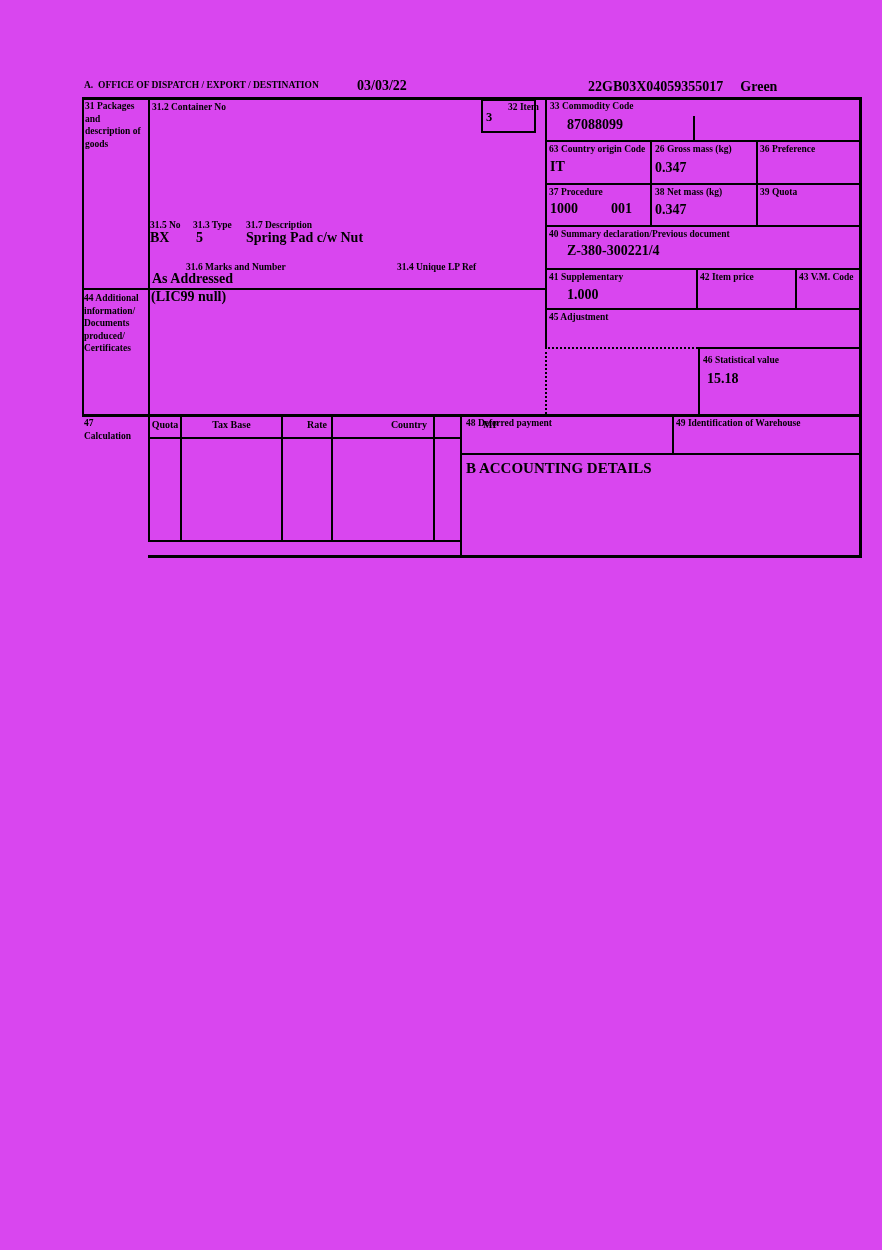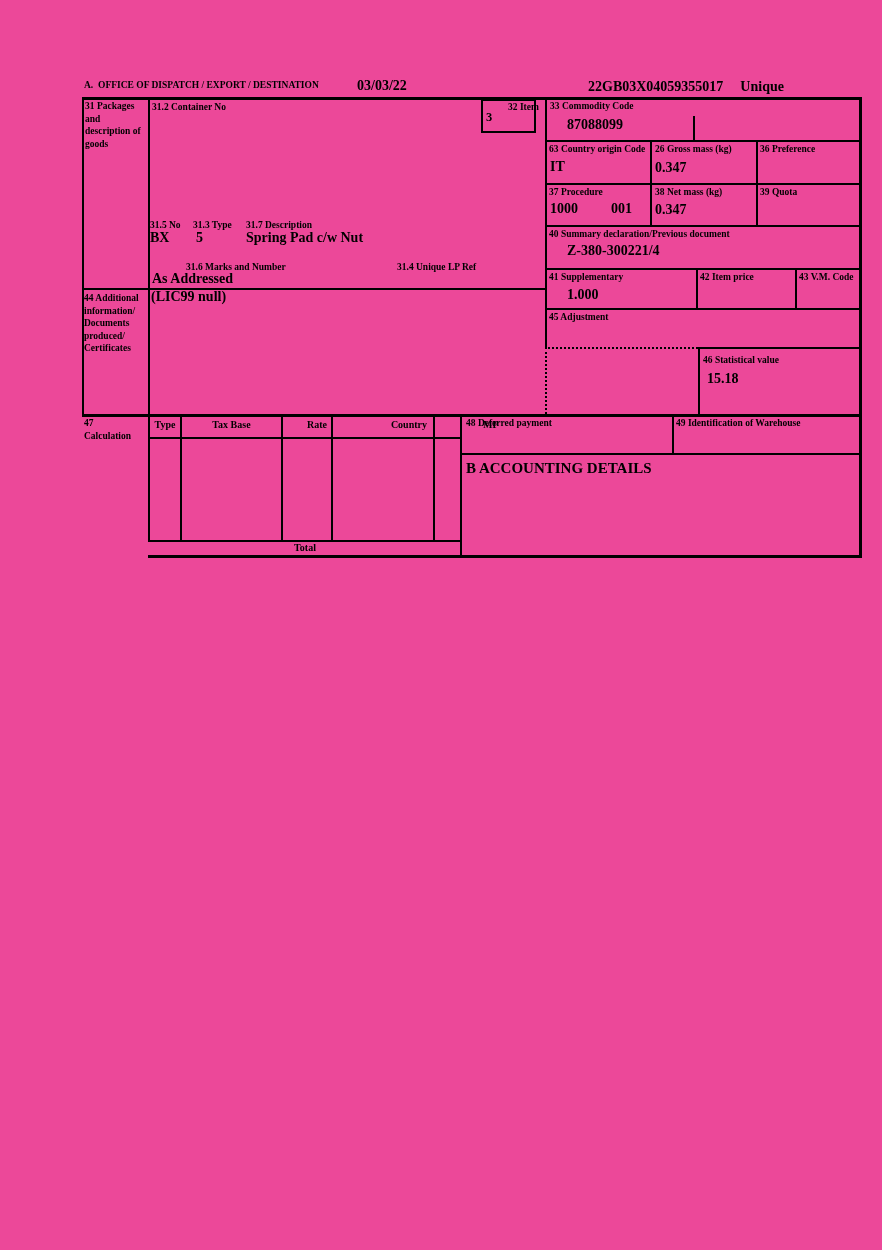--- a/index.html
+++ b/index.html
@@ -1,16 +1,16 @@
 <!DOCTYPE html>
 <html><head>
 <meta charset="utf-8">
 <style>
   html,body{margin:0;padding:0;background:#fff;}
-  .page{position:relative;width:882px;height:1250px;background:#ec4899;overflow:hidden;
+  .page{position:relative;width:882px;height:1250px;background:#d946ef;overflow:hidden;
         font-family:"Liberation Serif",serif;color:#000;}
   .ln{position:absolute;background:#000;}
   .dot-h{position:absolute;height:0;border-top:2px dotted #000;}
   .dot-v{position:absolute;width:0;border-left:2px dotted #000;}
   .lbl{position:absolute;font-weight:bold;font-size:9.5px;line-height:1.32;white-space:nowrap;}
   .lbl.wrap{white-space:normal;}
   .val{position:absolute;font-weight:bold;font-size:14px;line-height:1.1;white-space:nowrap;}
   .val.sm{font-size:12.5px;}
   .hdr{position:absolute;font-weight:bold;font-size:10px;padding-top:5px;box-sizing:border-box;}
   .c{text-align:center;} .r{text-align:right;}
@@ -18,21 +18,21 @@
 </style>
 </head>
 <body>
 
 <div class="page">
 
   <div class="topline" style="left:84px;top:80px;font-size:9.5px;white-space:pre;">A.  OFFICE OF DISPATCH / EXPORT / DESTINATION</div>
   <div class="topline" style="left:357px;top:78px;font-size:14px;">03/03/22</div>
   <div class="topline" style="left:588px;top:79px;font-size:14px;display:flex;gap:17px;">
     <span>22GB03X04059355017</span>
-    <span>Unique</span>
+    <span>Green</span>
   </div>
 
   <div class="ln" style="left:82px;top:97px;width:780px;height:3px;"></div>
   <div class="ln" style="left:82px;top:97px;width:2px;height:319px;"></div>
   <div class="ln" style="left:148px;top:97px;width:2px;height:445px;"></div>
   <div class="ln" style="left:545px;top:97px;width:2px;height:252px;"></div>
   <div class="ln" style="left:859px;top:97px;width:3px;height:461px;"></div>
 
   <div style="position:absolute;left:481px;top:99px;width:55px;height:34px;border:2px solid #000;box-sizing:border-box;"></div>
 
@@ -116,26 +116,25 @@
   <div class="lbl wrap" style="left:84px;top:292px;width:58px;">44 Additional information/ Documents produced/ Certificates</div>
   <div class="val" style="left:151px;top:289px;">(LIC99 null)</div>
 
   <div class="lbl" style="left:549px;top:311px;">45 Adjustment</div>
 
   <div class="lbl" style="left:703px;top:354px;">46 Statistical value</div>
   <div class="val" style="left:707px;top:371px;">15.18</div>
 
   <div class="lbl wrap" style="left:84px;top:417px;width:56px;">47 Calculation</div>
 
-  <div class="hdr c" style="left:148px;top:414px;width:34px;">Type</div>
+  <div class="hdr c" style="left:148px;top:414px;width:34px;">Quota</div>
   <div class="hdr c" style="left:182px;top:414px;width:99px;">Tax Base</div>
   <div class="hdr r" style="left:283px;top:414px;width:44px;">Rate</div>
   <div class="hdr r" style="left:333px;top:414px;width:94px;">Country</div>
   <div class="hdr c" style="left:455px;top:414px;width:25px;padding-left:28px;">MP</div>
 
   <div class="lbl" style="left:466px;top:417px;">48 Deferred payment</div>
   <div class="lbl" style="left:676px;top:417px;">49 Identification of Warehouse</div>
 
   <div class="lbl" style="left:466px;top:459px;font-size:15px;">B ACCOUNTING DETAILS</div>
 
-  <div class="hdr c" style="left:148px;top:537px;width:314px;">Total</div>
 
 </div>
 
 </body></html>

